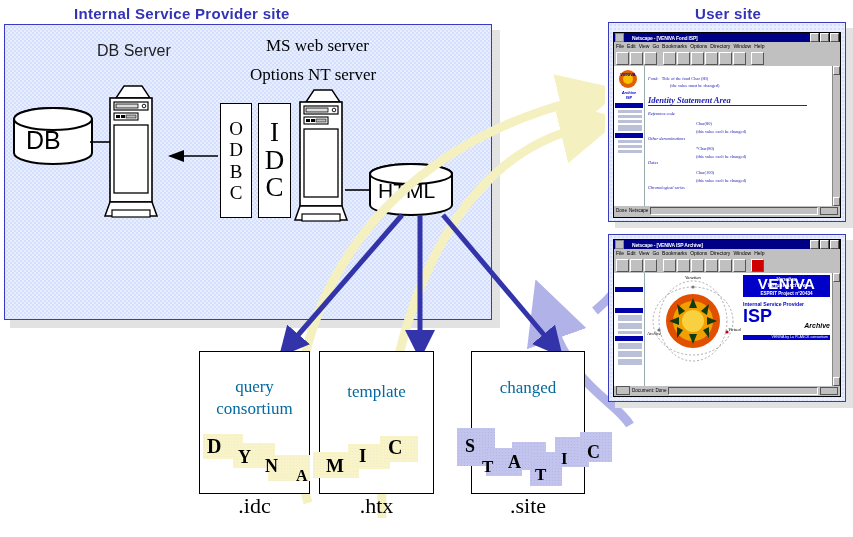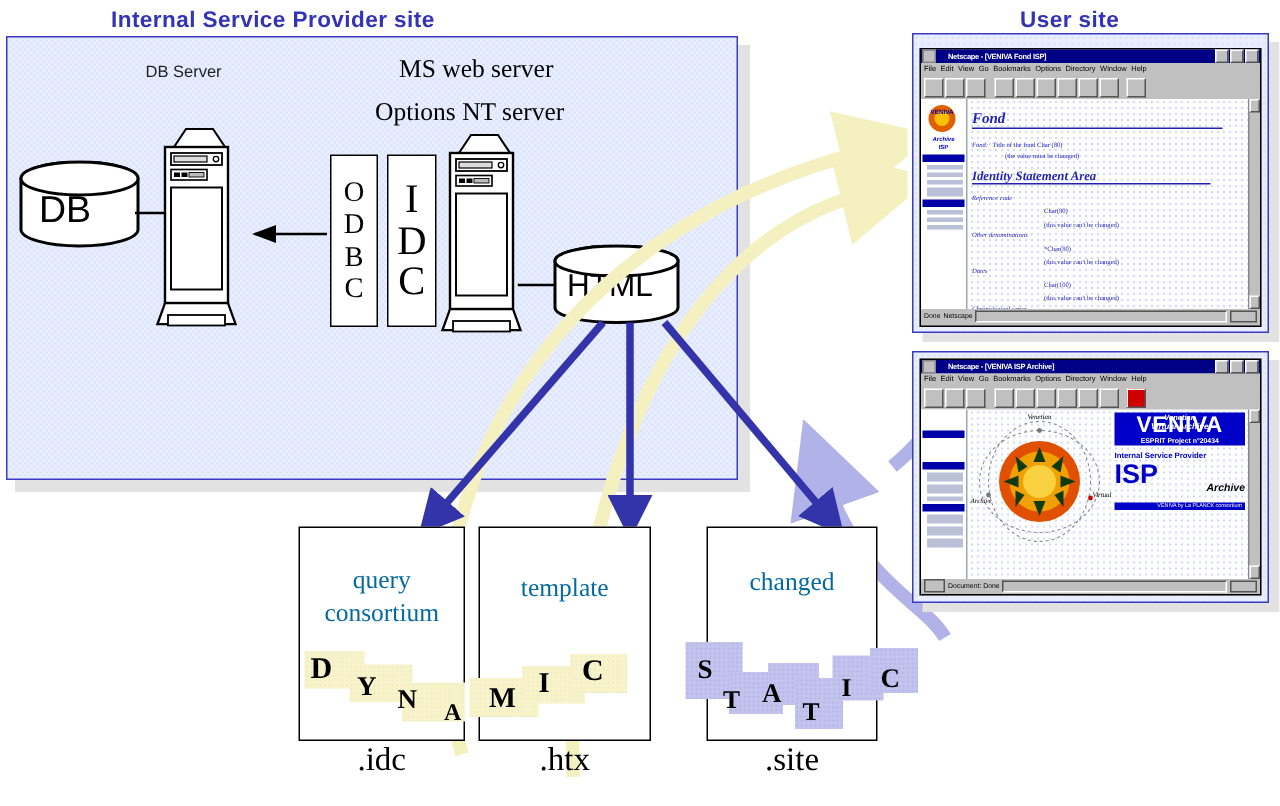--- a/index.html
+++ b/index.html
@@ -19,21 +19,21 @@
   #isp-panel{
     left:4px;top:24px;width:486px;height:294px;
     background:#e8eeff;
     border:1.5px solid #3a3ac0;
     background-image:
       radial-gradient(#d3dffb 0.7px, transparent 0.8px),
       radial-gradient(#d3dffb 0.7px, transparent 0.8px);
     background-size:4px 4px,4px 4px;
     background-position:0 0,2px 2px;
   }
-  .panel-lbl{font-family:"Liberation Sans",sans-serif;font-size:11px;color:#222;white-space:nowrap;}
+  .panel-lbl{font-family:"Liberation Sans",sans-serif;font-size:16px;color:#222;white-space:nowrap;}
   .serif-lbl{font-family:"Liberation Serif",serif;font-size:16px;color:#000;white-space:nowrap;}
 
   
   .tower{width:54px;height:135px;}
 
   
   .cyl-txt{
     font-family:Liberation Sans, sans-serif;
     font-size:25px;color:#000;white-space:nowrap;
   }
@@ -118,21 +118,21 @@
   
   .ven-logo{background:#0000c8;color:#fff;text-align:center;
     font-family:"Liberation Sans",sans-serif;font-weight:bold;}
   .isp-logo{color:#0000c8;font-family:"Liberation Sans",sans-serif;font-weight:bold;}
   .bluebar{background:#0000c8;height:5px;}
 </style>
 </head>
 <body>
 
 <div class="abs site-title" style="left:74px;top:5px;">Internal Service Provider site</div>
-<div class="abs site-title" style="left:680px;top:5px;">User site</div>
+<div class="abs site-title" style="left:695px;top:5px;">User site</div>
 
 <div class="abs" id="isp-shadow"></div>
 <div class="abs" id="isp-panel"></div>
 
 <div class="abs panel-lbl" style="left:97px;top:42px;">DB Server</div>
 <div class="abs serif-lbl" style="left:266px;top:36px;font-size:17px;">MS web server</div>
 <div class="abs serif-lbl" style="left:250px;top:65px;font-size:17px;">Options NT server</div>
 
 <svg class="abs" style="left:12px;top:107px;" width="82" height="62">
   <path d="M2,12 a39,11 0 0 1 78,0 v34 a39,11 0 0 1 -78,0 z" fill="#fff" stroke="#000" stroke-width="2"></path>
@@ -341,21 +341,20 @@
       <div class="navitem"></div>
       <div class="navitem"></div>
       <div class="navitem" style="height:6px"></div>
       <div class="navhdr"></div>
       <div class="navitem"></div>
       <div class="navitem"></div>
       <div class="navitem"></div>
     </div>
 
     <div class="mainc">
-      <div class="h-link" style="width:92%;font-size:10px;">Fond</div>
       <div style="margin-top:7px;display:flex;gap:3px;">
         <span class="sm">Fond:</span>
         <span class="sm2">Title of the fond  Char (80)</span>
       </div>
       <div class="sm2" style="margin-left:22px;">(the value must be changed)</div>
       <div class="h-link" style="margin-top:5px;width:88%;font-size:8.5px;">Identity Statement Area</div>
 
       <div style="margin-top:4px;">
         <div style="display:flex;">
           <span class="sm" style="width:48px;">Reference code</span>

